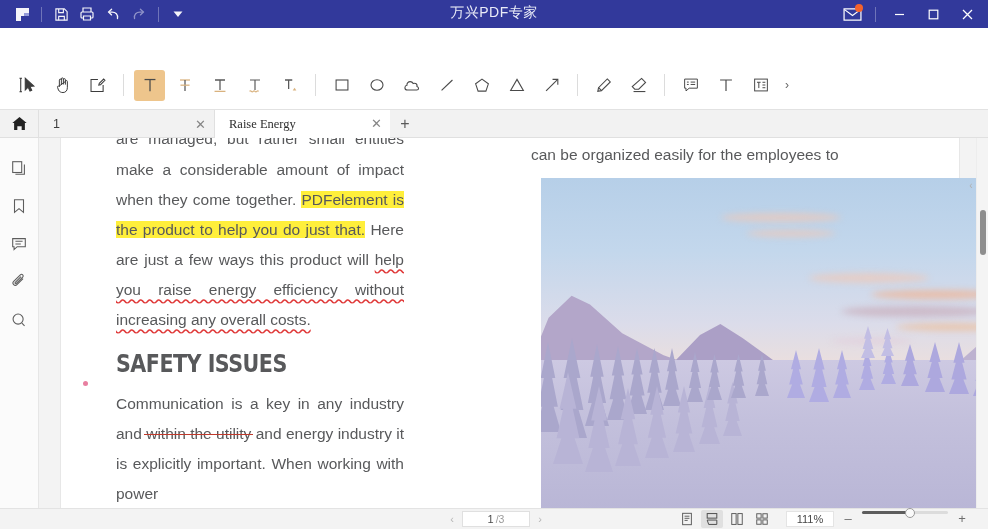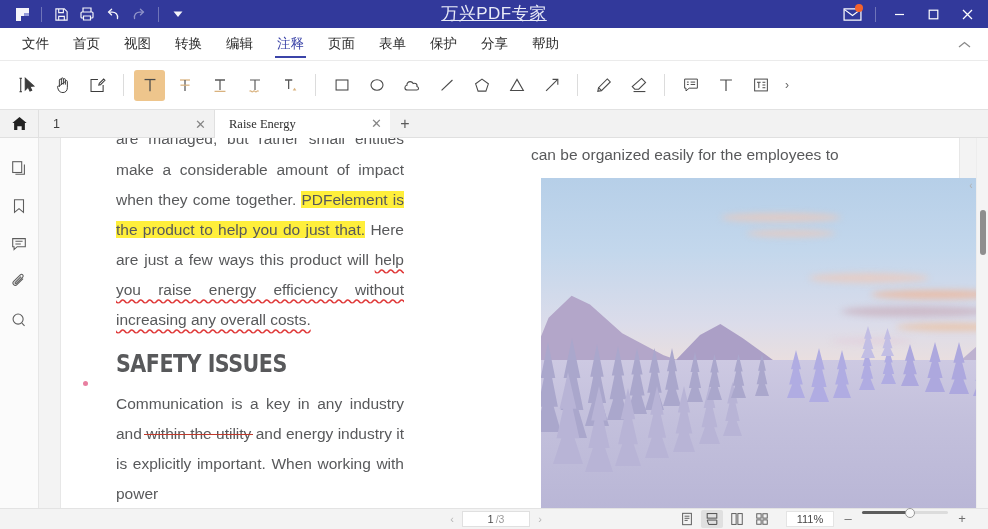--- a/index.html
+++ b/index.html
@@ -21,23 +21,22 @@
   .tb-icon {
     width: 26px; height: 26px;
     display: flex; align-items: center; justify-content: center;
     color: #ffffff; opacity: .95;
   }
   .tb-icon.dim { opacity: .45; }
   .tb-sep { width: 1px; height: 15px; background: rgba(255,255,255,.30); margin: 0 6px; }
   .tb-title {
     position: absolute; left: 0; right: 0; top: 0; height: 26px;
     display: flex; align-items: center; justify-content: center;
-    color: #e9ebf7; font-size: 17px; letter-spacing: .5px;
+    color: #e9ebf7; font-size: 14px; letter-spacing: .5px;
     pointer-events: none;
-    text-decoration: underline;
   }
   .tb-right {
     position: absolute; right: 0; top: 0; height: 28px;
     display: flex; align-items: center;
   }
   .mailwrap { position: relative; width: 34px; height: 28px; display: flex; align-items: center; justify-content: center; }
   .maildot {
     position: absolute; top: 4px; right: 6px; width: 8px; height: 8px;
     background: #f4622c; border-radius: 50%;
   }
@@ -299,38 +298,20 @@
           </svg>
       </span>
       <span class="win-btn close">
         <svg width="15" height="15" viewBox="0 0 15 15" stroke="#fff" stroke-width="1.3">
             <path d="M3 3l9 9M12 3l-9 9"></path>
           </svg>
       </span>
     </div>
   </div>
 
-  <div class="menubar">
-    <div class="menu-item">文件</div>
-    <div class="menu-item">首页</div>
-    <div class="menu-item">视图</div>
-    <div class="menu-item">转换</div>
-    <div class="menu-item">编辑</div>
-    <div class="menu-item active">注释</div>
-    <div class="menu-item">页面</div>
-    <div class="menu-item">表单</div>
-    <div class="menu-item">保护</div>
-    <div class="menu-item">分享</div>
-    <div class="menu-item">帮助</div>
-    <span class="menu-collapse">
-      <svg width="15" height="10" viewBox="0 0 15 10" fill="none" stroke="#8a8a8a" stroke-width="1.3">
-          <path d="M2 7l5.5-4.5L13 7"></path>
-        </svg>
-    </span>
-  </div>
 
   <div class="toolbar">
 
     <div class="tool">
       <svg width="20" height="20" viewBox="0 0 22 22" fill="none" stroke="#3c3c3c" stroke-width="1.2">
         <path d="M3 3.5v15M1.6 3.5h2.8M1.6 18.5h2.8"></path>
         <path d="M8 3.5 8 16.5l3.1-3.2 2.1 4.4 1.9-.9-2.1-4.3 4.4-.4z" fill="#3c3c3c"></path>
       </svg>
     </div>
     <div class="tool">

